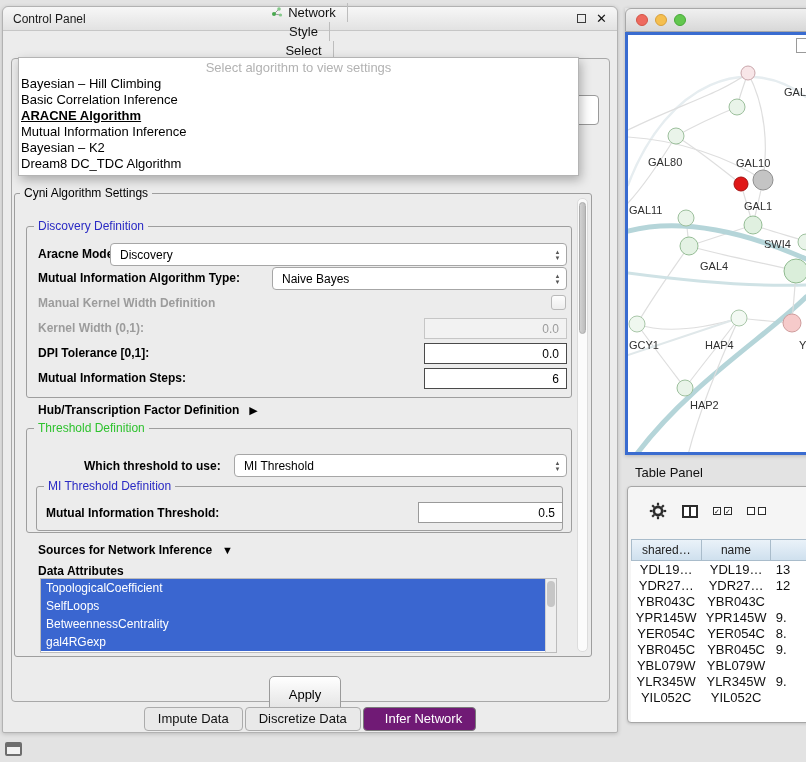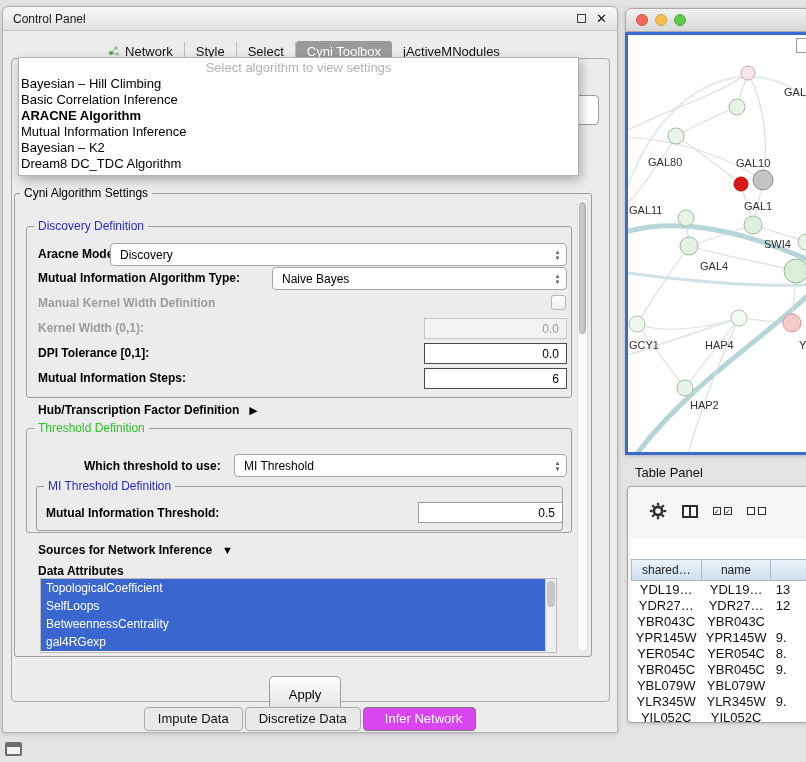--- a/index.html
+++ b/index.html
@@ -9,34 +9,34 @@
   
   .cp { position:absolute; left:2px; top:6px; width:616px; height:727px; background:#ececec;
         border:1px solid #b2b2b2; border-radius:6px 6px 2px 2px; box-shadow:0 1px 4px rgba(0,0,0,.18); }
   .cp-titlebar { position:absolute; left:0; top:0; right:0; height:24px; background:linear-gradient(#f7f7f7,#e2e2e2);
         border-bottom:1px solid #c6c6c6; border-radius:6px 6px 0 0; display:flex; align-items:center; padding:0 10px; }
   .cp-title { font-size:12px; color:#1a1a1a; }
   .tb-icons { margin-left:auto; display:flex; align-items:center; gap:10px; }
   .float-box { width:9px; height:9px; border:1.5px solid #3c3c3c; display:inline-block; background:transparent; }
   .close-x { font-size:13px; font-weight:bold; color:#111; line-height:1; }
 
-  .cp-tabs { position:absolute; left:0; top:33px; right:12px; height:22px; display:flex; justify-content:center; align-items:center; font-size:13px; color:#111; }
+  .cp-tabs { position:absolute; left:0; top:33px; right:12px; height:22px; display:flex; justify-content:center; align-items:center; font-size:13px; color:#111;flex-direction:column; }
   .cp-tab { padding:2px 11px; border-right:1px solid #bdbdbd; display:flex; align-items:center; gap:5px; white-space:nowrap; cursor:default; }
   .cp-tab:last-child { border-right:none; }
   .cp-tab.active { background:#9a9a9a; color:#fff; border-radius:3px; border-right:none; padding:3px 11px; }
 
   .cp-content { position:absolute; left:8px; top:51px; width:599px; height:644px; border:1px solid #a8a8a8; border-radius:4px; background:#ececec; }
 
   .algo-combo-bg { position:absolute; left:27px; top:88px; width:569px; height:30px; background:#fff; border:1px solid #9a9a9a; border-radius:4px; }
 
   .algo-popup { position:absolute; left:15px; top:50px; width:561px; background:#fff; border:1px solid #b4b4b4;
         box-shadow:2px 4px 10px rgba(0,0,0,.28); z-index:40; padding:2px 0 3px 0; }
   .algo-ph { font-size:13px; color:#b2b2b2; text-align:center; height:16px; line-height:16px; }
   .algo-item { font-size:13px; color:#000; height:16px; line-height:16px; padding-left:2px; white-space:nowrap; }
-  .algo-item.selected { font-weight:bold; }
+  .algo-item.selected { font-weight:bold;text-decoration:underline; }
 
   .grp { position:absolute; border:1px solid #9e9e9e; border-radius:3px; }
   .legend { position:absolute; font-size:12px; background:#ececec; padding:0 4px; white-space:nowrap; z-index:2; }
   .legend.black { color:#000; }
   .legend.blue { color:#2a2ac4; }
   .legend.green { color:#2ec22e; }
 
   .grp-cyni  { left:11px; top:186px; width:578px; height:464px; }
   .lg-cyni   { left:17px; top:179px; }
   .grp-alg   { left:23px; top:219px; width:546px; height:172px; }
@@ -81,21 +81,21 @@
   .attr-rows { position:absolute; left:0; top:0; right:11px; bottom:0; }
   .attr-row { height:18px; line-height:18px; background:#3a66d0; color:#fff; font-size:12px; padding-left:5px; white-space:nowrap; }
   .attr-scroll { position:absolute; right:0; top:0; width:11px; bottom:0; background:#efefef; border-left:1px solid #d2d2d2; }
   .attr-thumb { position:absolute; left:1px; right:1px; top:2px; height:26px; background:#c6c6c6; border-radius:4px; }
 
   .apply-btn { position:absolute; left:266px; top:669px; width:72px; height:36px; border:1px solid #9a9a9a; border-radius:5px;
         background:linear-gradient(#ffffff,#e2e2e2); font-size:13px; color:#000; display:flex; align-items:center; justify-content:center; }
 
   .bottom-tabs { position:absolute; left:0; right:0; top:700px; height:24px; display:flex; justify-content:center; gap:2px; }
   .btab { font-size:13px; padding:3px 13px; border:1px solid #ababab; border-radius:4px; background:#e9e9e9; color:#111; white-space:nowrap; }
-  .btab.active { background:#d946ef; color:#fff; border-color:#7a7a7a;padding-left:21px; }
+  .btab.active { background:#701a75; color:#fff; border-color:#7a7a7a;padding-left:21px; }
 
   
   .net-win { position:absolute; left:625px; top:8px; width:185px; height:447px; box-shadow:0 1px 4px rgba(0,0,0,.2); }
   .net-titlebar { position:absolute; top:0; left:0; right:0; height:24px; background:linear-gradient(#f0f0f0,#d8d8d8);
         border:1px solid #a8a8a8; border-radius:6px 0 0 0; display:flex; align-items:center; padding-left:10px; gap:7px; }
   .tl { width:12px; height:12px; border-radius:50%; }
   .tl.red    { background:#ee6a5f; border:1px solid #d35548; }
   .tl.yellow { background:#f5bf4f; border:1px solid #d8a03b; }
   .tl.green  { background:#63c74f; border:1px solid #47a939; }
   .net-canvas { position:absolute; left:0; top:24px; right:0; bottom:0; background:#fff; border:3px solid #3a6cd0; overflow:hidden; }
@@ -107,21 +107,21 @@
   .table-win { position:absolute; left:627px; top:486px; width:181px; height:237px; background:#f5f5f5;
         border:1px solid #a6a6a6; border-radius:4px 0 0 4px; overflow:hidden; box-shadow:0 1px 3px rgba(0,0,0,.15); }
   .table-toolbar { position:absolute; left:0; top:0; right:0; height:48px; display:flex; align-items:center; gap:15px; padding-left:21px; }
   .cols-icon { width:16px; height:13px; border:2px solid #2c2c2c; position:relative; background:#fff; }
   .cols-split { position:absolute; left:5px; top:0; bottom:0; width:2px; background:#2c2c2c; }
   .pair { display:flex; gap:3px; }
   .box { width:8px; height:8px; border:1.4px solid #2c2c2c; display:flex; align-items:center; justify-content:center; background:#fff; }
   .box span { font-size:7px; line-height:7px; color:#111; }
 
   .tbl { position:absolute; left:3px; top:52px; right:0; bottom:0; background:#fff; }
-  .tbl-head { display:flex; height:22px;margin-top:20px; }
+  .tbl-head { display:flex; height:22px; }
   .th { background:linear-gradient(#eaf2f9,#cfe0ee); border:1px solid #a9bccb; border-left:none; color:#222;
         display:flex; align-items:center; justify-content:center; font-size:12px; overflow:hidden; }
   .th:first-child { border-left:1px solid #a9bccb; }
   .th1,.td1 { width:79px; }  .th2,.td2 { width:78px; }  .th3,.td3 { width:40px; }
   .tr { display:flex; height:16px; align-items:center; }
   .td { font-size:13px; text-align:center; color:#111; overflow:hidden; white-space:nowrap; }
   .td3 { text-align:left; padding-left:5px; }
 
   .mini-panel-icon { position:absolute; left:5px; top:742px; width:17px; height:14px; border:2px solid #6e6e6e; border-radius:2px; background:#f2f2f2; }
   .mini-bar { height:3px; background:#6e6e6e; }

